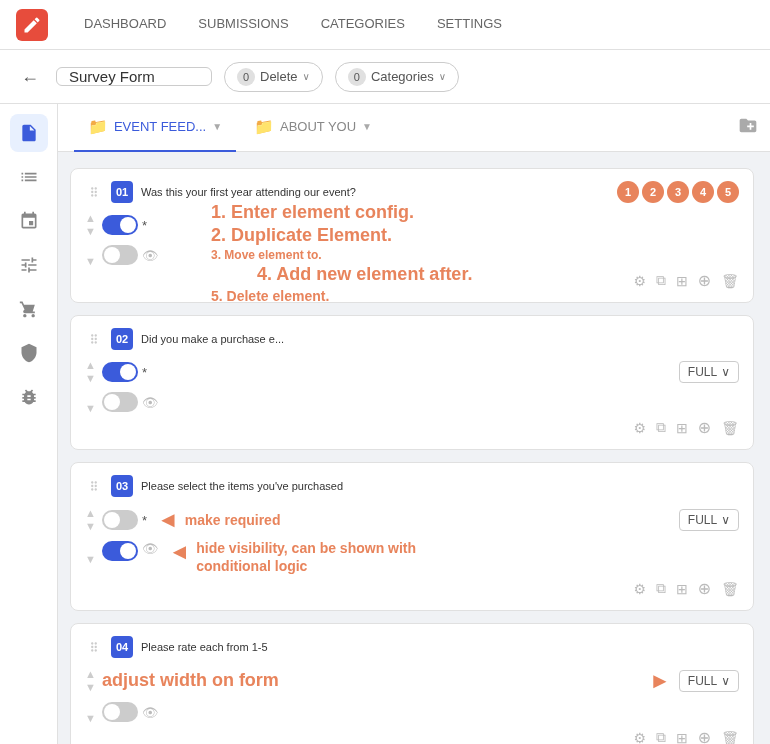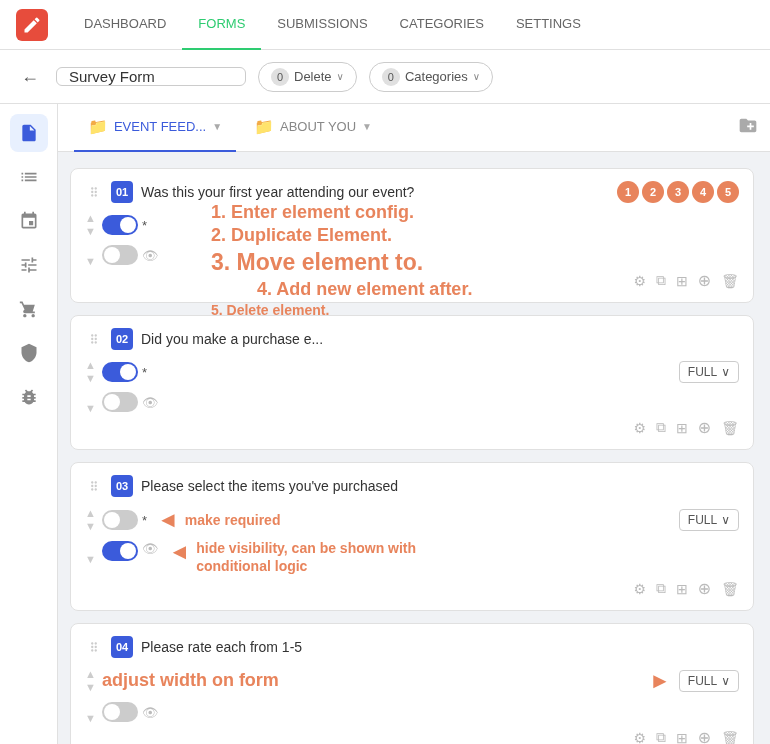--- a/index.html
+++ b/index.html
@@ -8,21 +8,21 @@
     
     .top-nav { background: #fff; border-bottom: 1px solid #e0e0e0; display: flex; align-items: center; padding: 0 16px; height: 50px; }
     .nav-logo { width: 32px; height: 32px; background: #e74c3c; border-radius: 6px; display: flex; align-items: center; justify-content: center; color: white; font-weight: bold; font-size: 16px; margin-right: 20px; flex-shrink: 0; }
     .nav-items { display: flex; gap: 0; }
     .nav-item { padding: 0 16px; height: 50px; display: flex; align-items: center; font-size: 13px; font-weight: 500; color: #666; cursor: pointer; border-bottom: 2px solid transparent; }
     .nav-item.active { color: #2ecc71; border-bottom: 2px solid #2ecc71; }
 
     
     .second-row { background: #fff; border-bottom: 1px solid #e0e0e0; display: flex; align-items: center; padding: 0 16px; height: 54px; gap: 12px; }
     .back-btn { width: 28px; height: 28px; display: flex; align-items: center; justify-content: center; cursor: pointer; color: #555; font-size: 18px; }
-    .form-title-input { border: 1px solid #ccc; border-radius: 6px; padding: 0 12px; font-size: 15px; font-weight: 500; width: 190px; color: #333; outline: none; }
+    .form-title-input { border: 1px solid #ccc; border-radius: 6px; padding: 0 12px; font-size: 15px; font-weight: 500; width: 156px; color: #333; outline: none; }
     .badge-btn { border: 1px solid #ccc; border-radius: 20px; padding: 5px 12px; font-size: 13px; color: #555; background: #fff; cursor: pointer; display: flex; align-items: center; gap: 5px; }
     .badge-num { background: #e0e0e0; border-radius: 50%; width: 18px; height: 18px; display: flex; align-items: center; justify-content: center; font-size: 11px; color: #555; }
     .chevron-small { font-size: 10px; color: #888; }
 
     
     .main-area { display: flex; height: calc(744px - 104px); }
 
     
     .sidebar { width: 58px; background: #fff; border-right: 1px solid #e0e0e0; display: flex; flex-direction: column; align-items: center; padding: 10px 0; gap: 6px; }
     .sidebar-icon { width: 38px; height: 38px; display: flex; align-items: center; justify-content: center; border-radius: 8px; cursor: pointer; color: #888; font-size: 18px; }
@@ -38,21 +38,21 @@
     .tab-chevron { font-size: 10px; color: #aaa; }
     .tab-folder-btn { position: absolute; right: 12px; top: 50%; transform: translateY(-50%); color: #aaa; font-size: 18px; cursor: pointer; }
 
     
     .scroll-area { flex: 1; overflow-y: auto; padding: 16px 16px 16px 12px; display: flex; flex-direction: column; gap: 12px; }
 
     
     .form-card { background: #fff; border: 1px solid #e0e0e0; border-radius: 8px; padding: 12px 14px; }
     .card-header { display: flex; align-items: center; gap: 8px; margin-bottom: 10px; }
     .card-num-badge { width: 22px; height: 22px; border-radius: 4px; background: #3b5bdb; color: #fff; font-size: 11px; font-weight: 700; display: flex; align-items: center; justify-content: center; flex-shrink: 0; }
-    .card-title { font-size: 14px; color: #333; font-weight: 400; flex: 1; }
+    .card-title { font-size: 11px; color: #333; font-weight: 400; flex: 1; }
     .card-icon-sm { width: 18px; height: 18px; display: flex; align-items: center; justify-content: center; color: #aaa; font-size: 12px; }
     .toggle { width: 36px; height: 20px; border-radius: 10px; background: #ccc; position: relative; cursor: pointer; flex-shrink: 0; }
     .toggle.on { background: #3b5bdb; }
     .toggle::after { content: ''; position: absolute; width: 16px; height: 16px; border-radius: 50%; background: #fff; top: 2px; left: 2px; transition: 0.2s; }
     .toggle.on::after { left: 18px; }
     .asterisk { color: #555; font-size: 13px; }
     .eye-slash { color: #bbb; font-size: 13px; }
 
     
     .width-badge { border: 1px solid #ccc; border-radius: 4px; padding: 3px 8px; font-size: 12px; color: #555; background: #fff; cursor: pointer; display: flex; align-items: center; gap: 4px; margin-left: auto; }
@@ -80,21 +80,20 @@
 <body>
 
 <div class="top-nav">
   <div class="nav-logo">
     <svg width="20" height="20" viewBox="0 0 24 24" fill="none">
         <path d="M3 17.25V21h3.75L17.81 9.94l-3.75-3.75L3 17.25zm17.71-10.21a1 1 0 000-1.41l-2.34-2.34a1 1 0 00-1.41 0l-1.83 1.83 3.75 3.75 1.83-1.83z" fill="white"></path>
       </svg>
   </div>
   <div class="nav-items">
     <div class="nav-item">DASHBOARD</div>
-    <div class="nav-item active">FORMS</div>
     <div class="nav-item">SUBMISSIONS</div>
     <div class="nav-item">CATEGORIES</div>
     <div class="nav-item">SETTINGS</div>
   </div>
 </div>
 
 <div class="second-row">
   <div class="back-btn">←</div>
   <input class="form-title-input" value="Survey Form" style="">
   <div class="badge-btn">
@@ -186,21 +185,21 @@
           <div style="width:22px;height:22px;border-radius:50%;background:#e8845c;color:#fff;font-size:11px;font-weight:700;display:flex;align-items:center;justify-content:center;cursor:pointer;">1</div>
           <div style="width:22px;height:22px;border-radius:50%;background:#e8845c;color:#fff;font-size:11px;font-weight:700;display:flex;align-items:center;justify-content:center;cursor:pointer;">2</div>
           <div style="width:22px;height:22px;border-radius:50%;background:#e8845c;color:#fff;font-size:11px;font-weight:700;display:flex;align-items:center;justify-content:center;cursor:pointer;">3</div>
           <div style="width:22px;height:22px;border-radius:50%;background:#e8845c;color:#fff;font-size:11px;font-weight:700;display:flex;align-items:center;justify-content:center;cursor:pointer;">4</div>
           <div style="width:22px;height:22px;border-radius:50%;background:#e8845c;color:#fff;font-size:11px;font-weight:700;display:flex;align-items:center;justify-content:center;cursor:pointer;">5</div>
         </div>
 
         <div style="position:absolute; left:140px; top:32px; z-index:5; pointer-events:none;">
           <div class="annotation" style="font-size:18px;">1. Enter element config.</div>
           <div class="annotation" style="font-size:18px;">2. Duplicate Element.</div>
-          <div class="annotation" style="font-size:23px;">3. Move element to.</div>
+          <div class="annotation" style="font-size:12px;">3. Move element to.</div>
           <div class="annotation" style="font-size:18px;margin-left:46px;">4. Add new element after.</div>
           <div class="annotation" style="font-size:14px;">5. Delete element.</div>
         </div>
 
         <div class="card-row">
           <div class="updown-col">
             <span class="arrow-up">▲</span>
             <span class="arrow-down">▼</span>
           </div>
           <div class="toggle on"></div>

